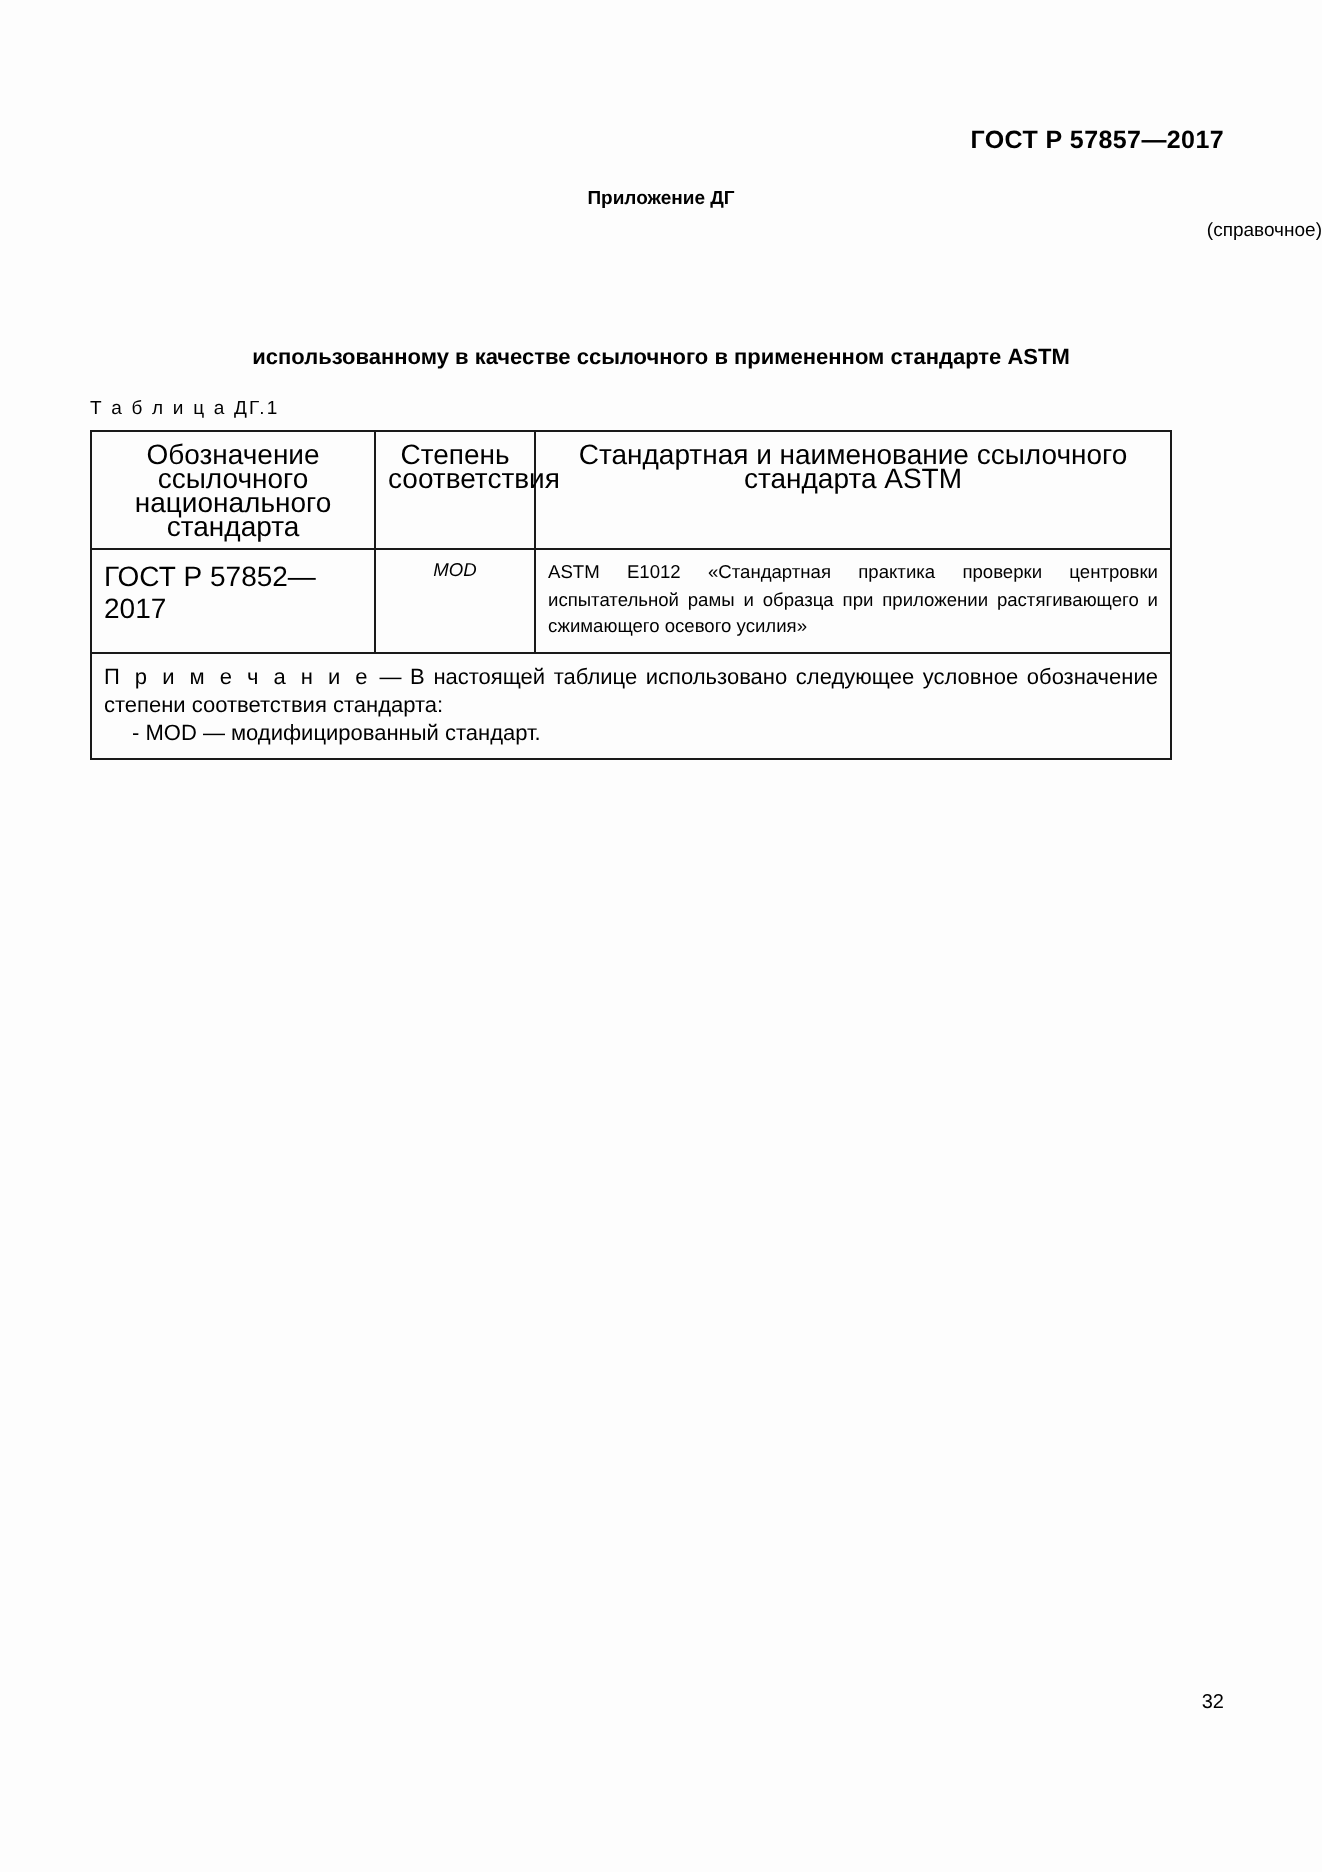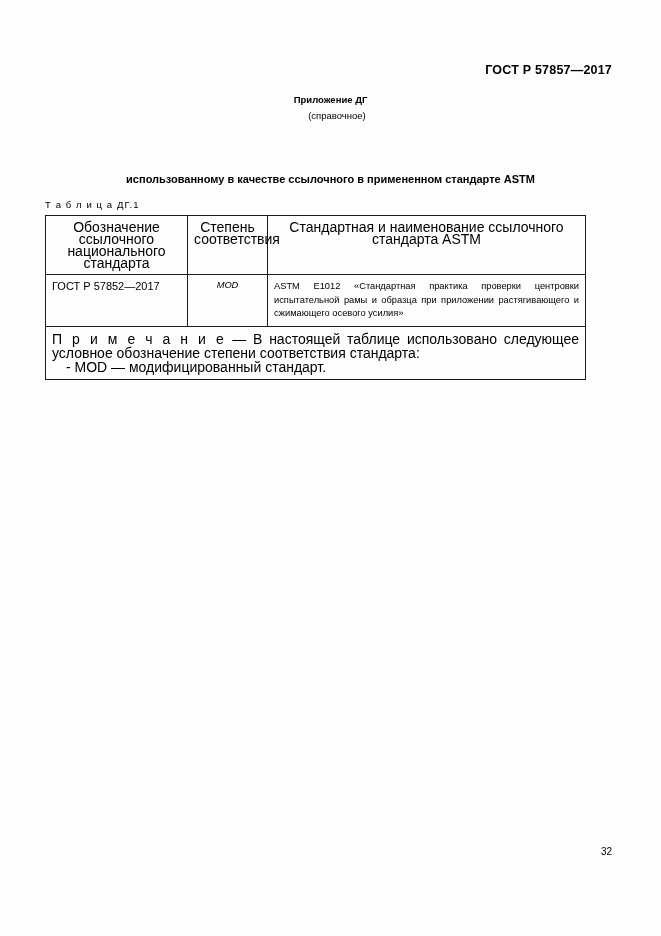--- a/index.html
+++ b/index.html
@@ -35,21 +35,21 @@
     left: 0; right: 0;
     top: 94px;
     text-align: center;
     font-size: 9.5px;
     font-weight: bold;
   }
   .annex-kind {
     position: absolute;
     left: 13px; right: 0;
     top: 110px;
-    text-align: center;
+    text-align: right;
     font-size: 9.5px;
   }
   .annex-title {
     position: absolute;
     left: 70px;
     right: 70px;
     top: 151px;
     text-align: center;
     font-size: 11px;
     font-weight: bold;
@@ -77,41 +77,41 @@
   }
   th.col-head {
     font-size: 14px;
     font-weight: normal;
     text-align: center;
     vertical-align: middle;
     line-height: 12px;
     padding: 8px 4px;
   }
   td.cell-a {
-    font-size: 11px;
+    font-size: 14px;
     text-align: left;
     padding-left: 8px;
     padding-top: 6px;
     padding-bottom: 8px;
   }
   td.cell-b {
     font-size: 9.3px;
     text-align: center;
     padding-top: 6px;
     font-style: italic;
   }
   td.cell-c {
     font-size: 9.3px;
     text-align: justify;
     text-align-last: left;
     line-height: 13.5px;
     padding: 6px 8px 6px 8px;
   }
   td.note-cell {
-    font-size: 14px;
+    font-size: 11px;
     line-height: 14px;
     text-align: justify;
     text-align-last: left;
     padding: 7px 8px 8px 8px;
   }
   .note-indent {
     text-indent: 22px;
   }
   .sp {
     letter-spacing: 1.6px;

